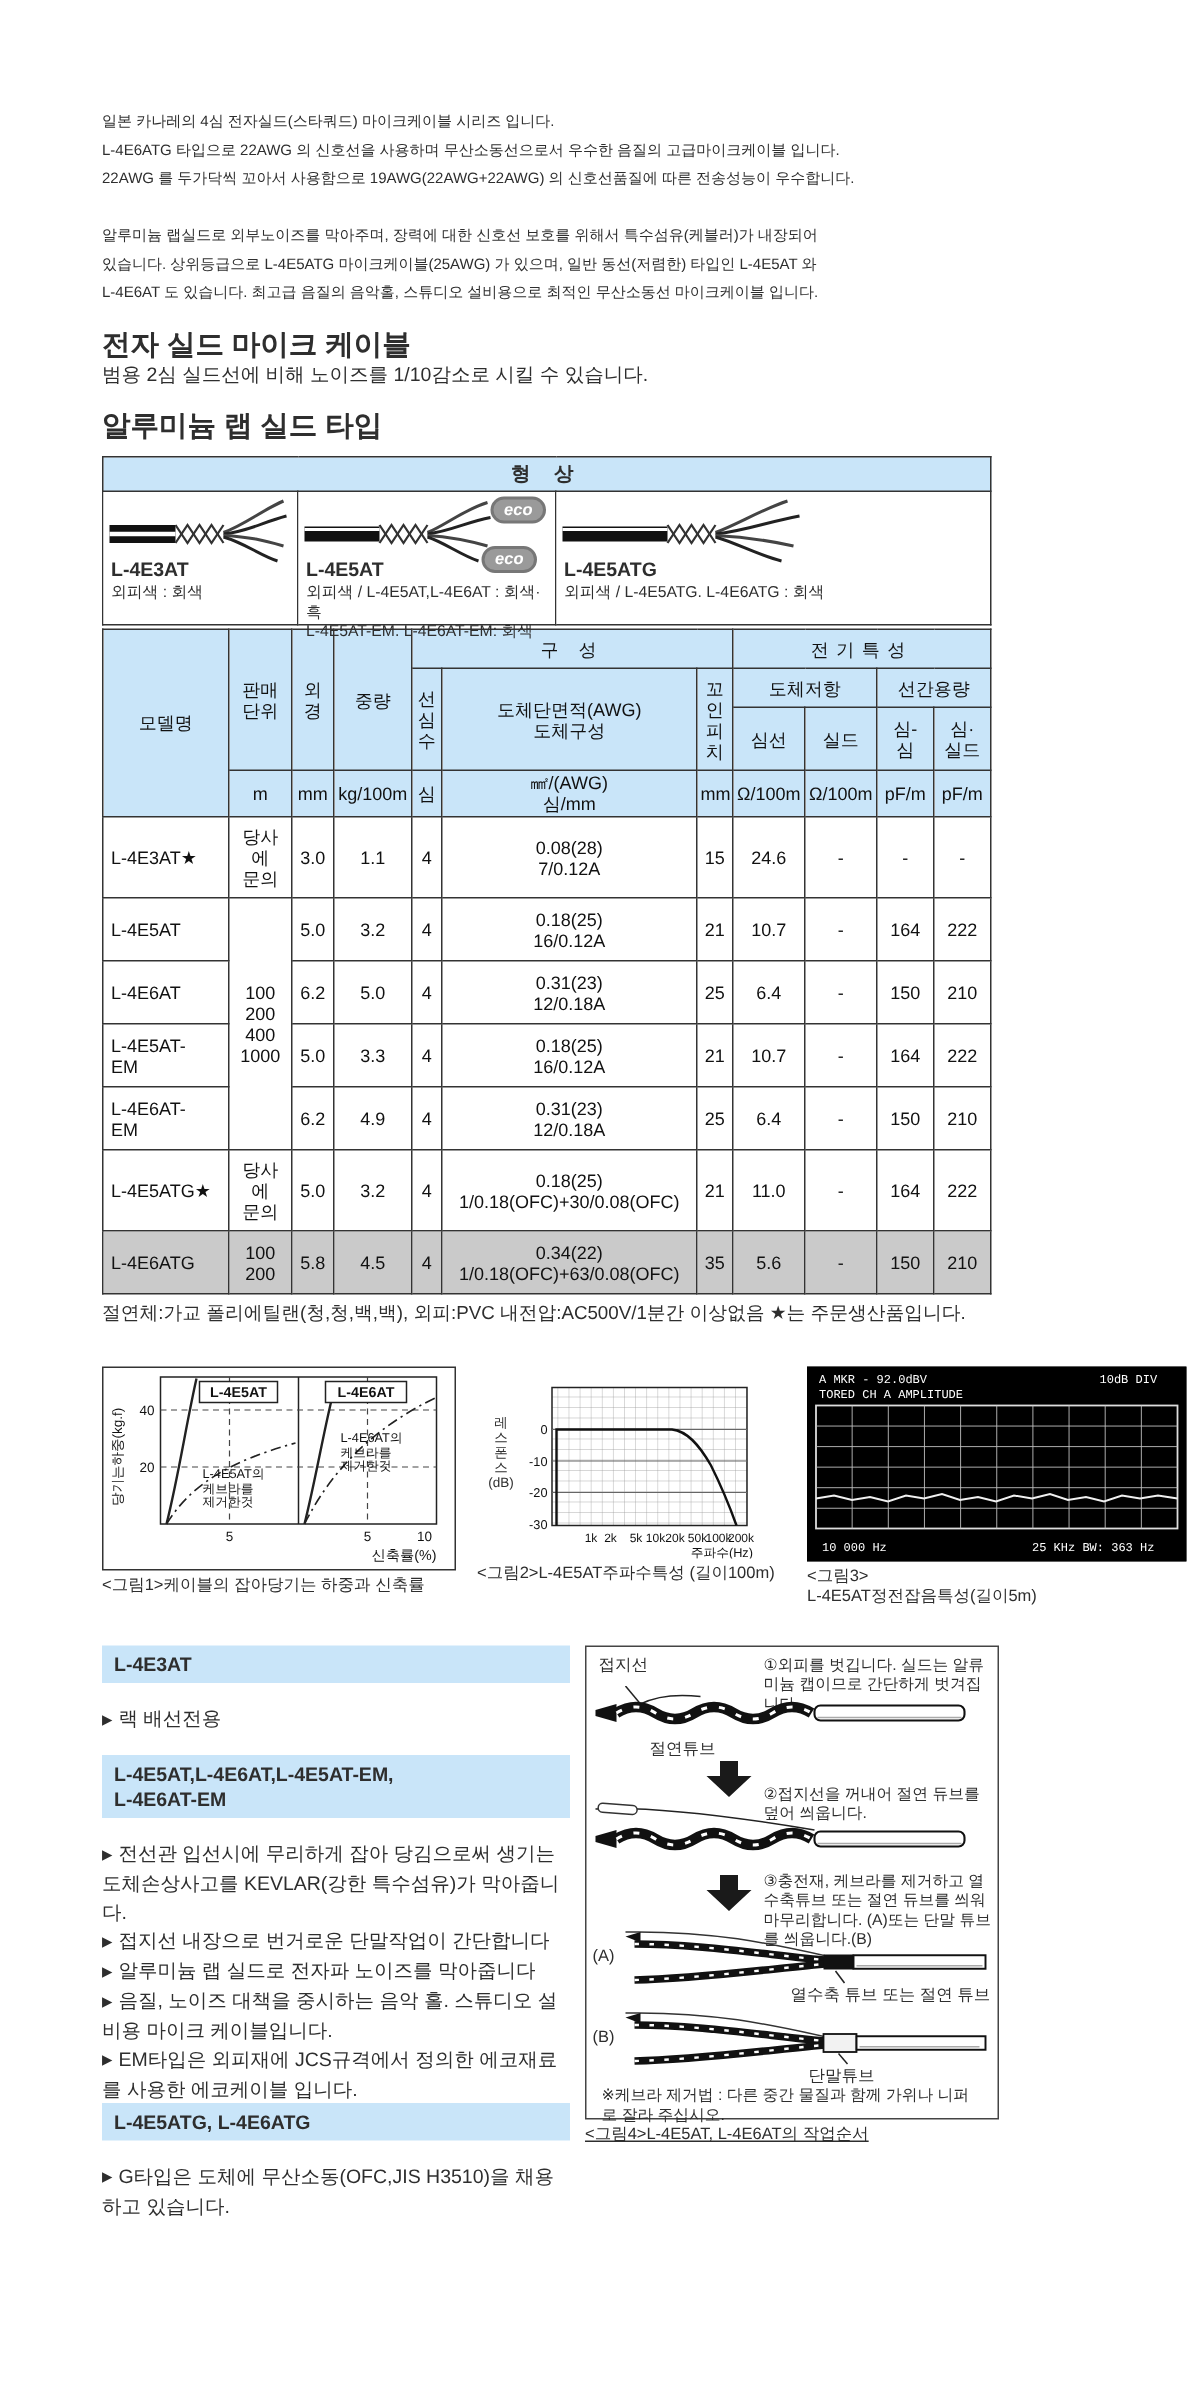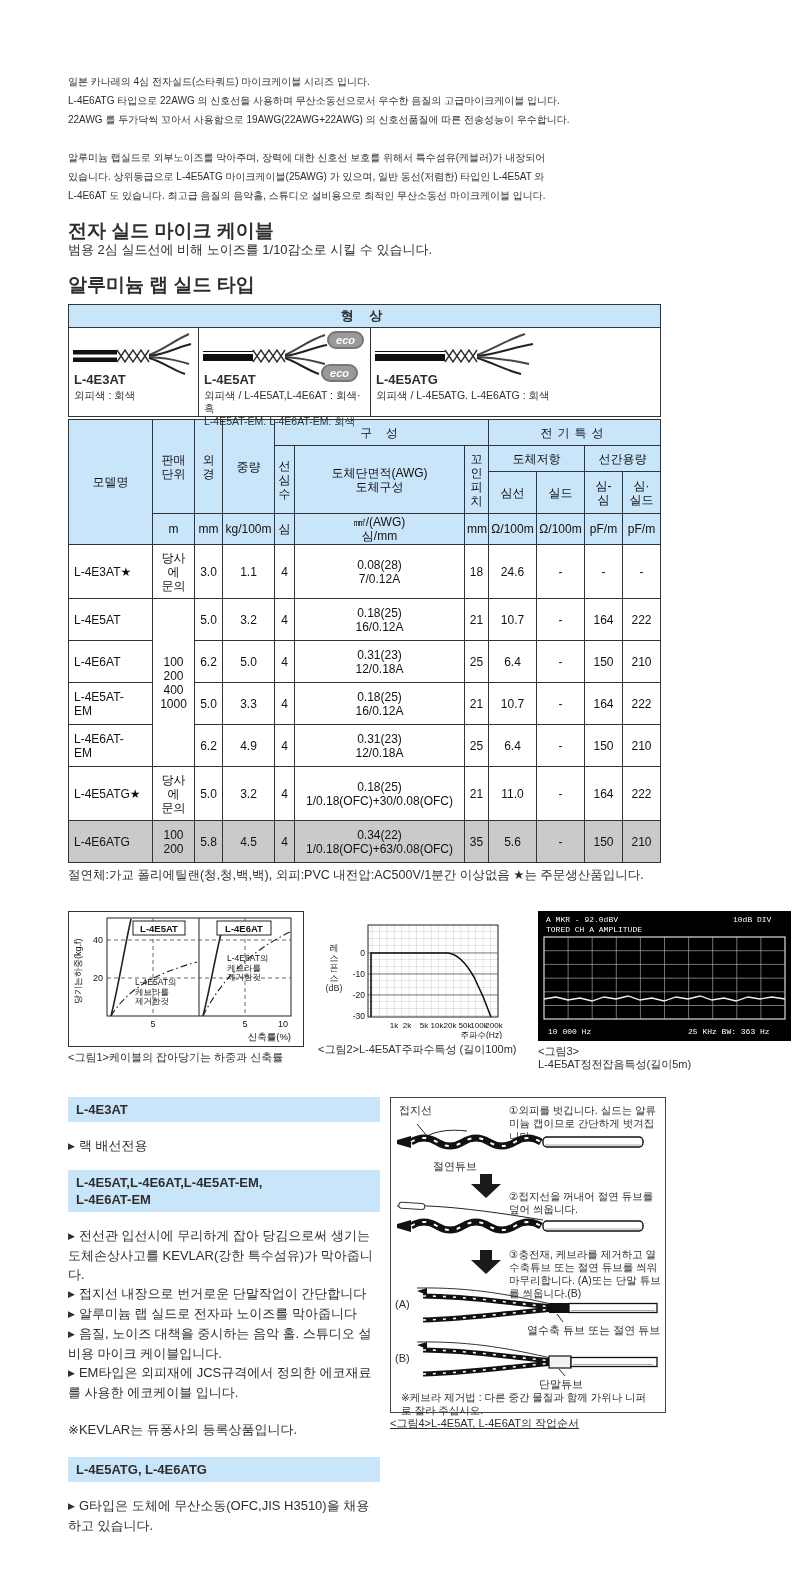--- a/index.html
+++ b/index.html
@@ -204,21 +204,21 @@
     <tr style="height:54px">
       <td class="model">L-4E3AT★</td>
       <td>당사
 에
 문의</td>
       <td>3.0</td>
       <td>1.1</td>
       <td>4</td>
       <td>0.08(28)
 7/0.12A</td>
-      <td>18</td>
+      <td>15</td>
       <td>24.6</td>
       <td>-</td>
       <td>-</td>
       <td>-</td>
     </tr>
     <tr style="height:42px">
       <td class="model">L-4E5AT</td>
       <td rowspan="4">100
 200
 400
@@ -421,21 +421,20 @@
     <div class="leftcol">
       <div class="bluebar">L-4E3AT</div>
       <div class="bullet"><span class="bglyph">▶</span><span>랙 배선전용</span></div>
       <div class="bluebar">L-4E5AT,L-4E6AT,L-4E5AT-EM,
 L-4E6AT-EM</div>
       <div class="bullet" style="margin-bottom:0"><span class="bglyph">▶</span><span>전선관 입선시에 무리하게 잡아 당김으로써 생기는 도체손상사고를 KEVLAR(강한 특수섬유)가 막아줍니다.</span></div>
       <div class="bullet tight"><span class="bglyph">▶</span><span>접지선 내장으로 번거로운 단말작업이 간단합니다</span></div>
       <div class="bullet tight"><span class="bglyph">▶</span><span>알루미늄 랩 실드로 전자파 노이즈를 막아줍니다</span></div>
       <div class="bullet tight"><span class="bglyph">▶</span><span>음질, 노이즈 대책을 중시하는 음악 홀. 스튜디오 설비용 마이크 케이블입니다.</span></div>
       <div class="bullet tight"><span class="bglyph">▶</span><span>EM타입은 외피재에 JCS규격에서 정의한 에코재료를 사용한 에코케이블 입니다.</span></div>
-      <div class="remark">※KEVLAR는 듀퐁사의 등록상품입니다.</div>
       <div class="bluebar">L-4E5ATG, L-4E6ATG</div>
       <div class="bullet"><span class="bglyph">▶</span><span>G타입은 도체에 무산소동(OFC,JIS H3510)을 채용하고 있습니다.</span></div>
     </div>
 
     <div class="rightcol">
       <div class="fig4box">
         <div class="f4lab" style="left:8px;top:6px">접지선</div>
         <div class="f4step" style="left:118px;top:6px">①외피를 벗깁니다. 실드는 알류미늄 캡이므로 간단하게 벗겨집니다.</div>
         <svg class="f4svg" style="top:26px" width="258" height="34" viewBox="0 0 258 34">
           <line x1="24" y1="0" x2="34" y2="12" stroke="#222"></line>

